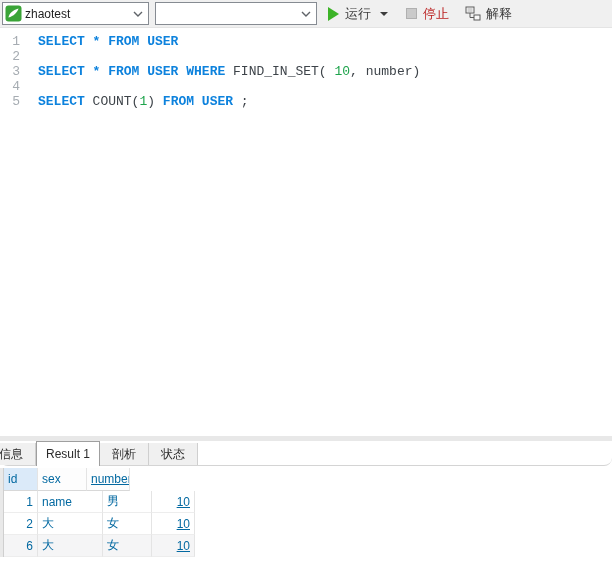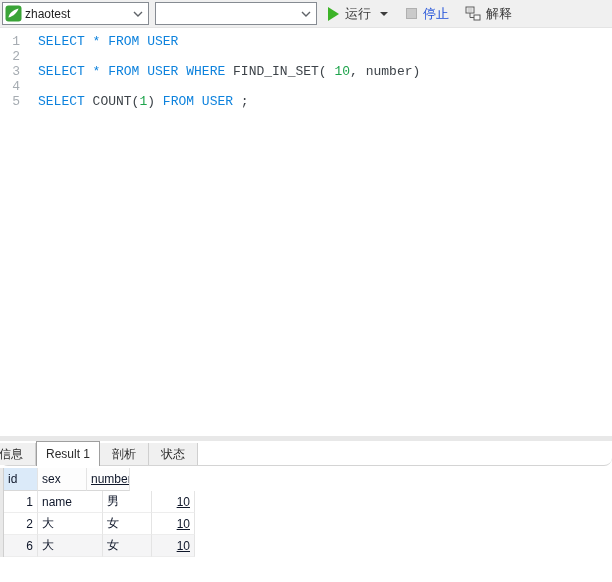--- a/index.html
+++ b/index.html
@@ -31,39 +31,39 @@
     width:0; height:0; border-left:11px solid #3cb327;
     border-top:7px solid transparent; border-bottom:7px solid transparent;
     margin-right:6px;
   }
   .caret-down {
     width:0; height:0; border-top:4px solid #3c3c3c;
     border-left:4px solid transparent; border-right:4px solid transparent;
     display:inline-block;
   }
   .run-caret { padding:0 5px; margin-left:1px; }
-  .tb-btn.stop { margin-left:10px; color:#1d4ed8; }
+  .tb-btn.stop { margin-left:10px; color:#b91c1c; }
   .stop-icon {
     width:11px; height:11px; background:#cacaca; border:1px solid #b0b0b0;
     margin-right:6px; display:inline-block;
   }
   .tb-btn.explain { margin-left:10px; }
   .explain-icon { width:16px; height:15px; margin-right:5px; }
 
   
   .editor {
     height:408px; background:#fff; display:flex;
     font-family:"Liberation Mono","DejaVu Sans Mono",monospace;
     font-size:13px; line-height:15px; padding-top:6px; cursor:text;
   }
   .gutter { width:20px; text-align:right; color:#a6acb2; flex:0 0 auto; user-select:none; }
   .gutter .ln { height:15px; }
   .code { padding-left:18px; white-space:pre; }
   .code-line { height:15px; }
-  .tok-keyword { color:#0d82dd; }
+  .tok-keyword { color:#0d82dd;font-weight:bold; }
   .tok-plain   { color:#3d4349; }
   .tok-number  { color:#1ea44c; }
 
   
   .splitter { height:5px; background:#e8e8e8; cursor:row-resize; }
 
   
   .tabbar {
     height:25px; background:#fff; border-bottom:1px solid #d4d4d4;
     display:flex; align-items:flex-end;border-radius:8px;
@@ -73,21 +73,21 @@
     display:flex; align-items:center; justify-content:center;
     font-size:12px; color:#2b2b2b; padding:0 12px; white-space:nowrap; cursor:default;
   }
   .tab.first { margin-left:-13px; }
   .tab.active {
     height:25px; background:#fff; border:1px solid #9f9f9f; border-bottom:none;
     margin-bottom:-1px; z-index:2; position:relative; padding:12px 9px;
   }
 
   
-  .grid { background:#fff; padding-top:2px; font-size:12px; color:#0f172a; }
+  .grid { background:#fff; padding-top:2px; font-size:12px; color:#0369a1; }
   .grid-row { display:flex; height:22px; align-items:stretch; }
   .grid-row.header { height:23px; }
   .sliver { width:4px; background:#e9e9e9; border-right:1px solid #cfcfcf; flex:0 0 auto; }
   .cell {
     border-right:1px solid #e4e4e4; border-bottom:1px solid #ededed;
     display:flex; align-items:center; padding:0 4px; overflow:hidden; white-space:nowrap;
     flex:0 0 auto; background:#fff;
   }
   .header .cell { border-bottom:1px solid #d8d8d8; background:#fdfdfd; }
   .header .cell.selected { background:#dbeaf9; }

